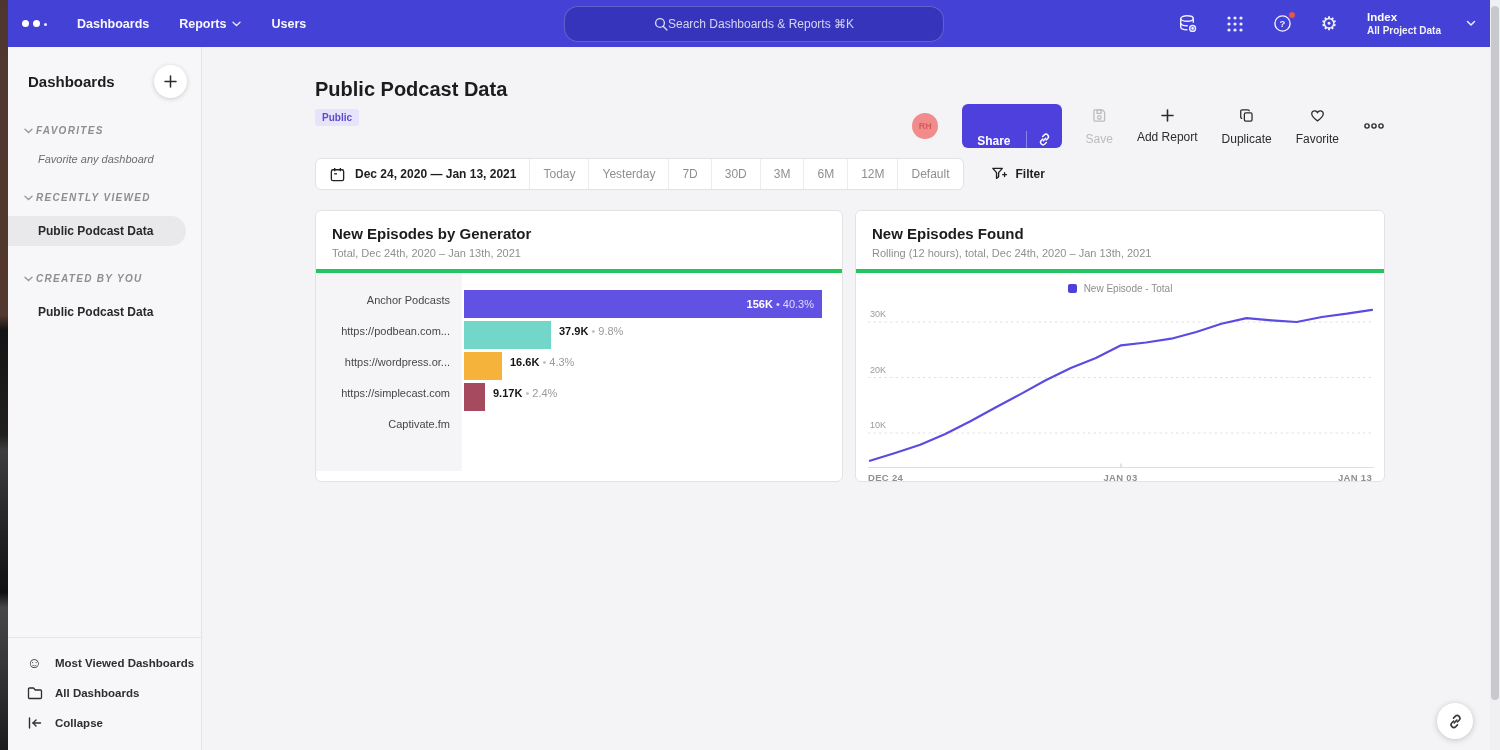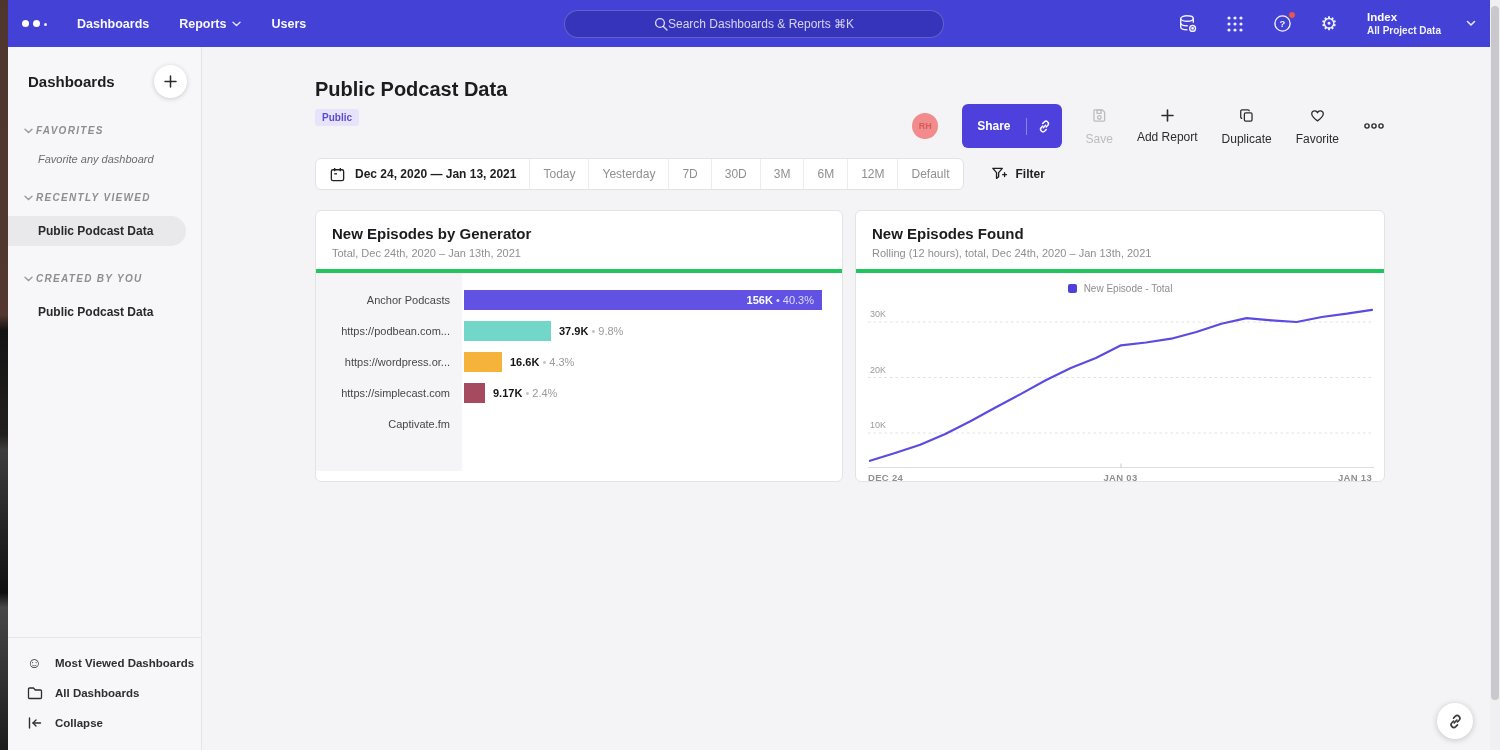--- a/index.html
+++ b/index.html
@@ -16,21 +16,21 @@
 
   
   .navbar{position:absolute;left:8px;top:0;right:0;height:47px;background:var(--navbar);
     display:flex;align-items:center;z-index:10;}
   .logo{display:flex;align-items:center;gap:4px;margin-left:14px;}
   .logo i{display:block;border-radius:50%;background:#fff;}
   .logo .d1,.logo .d2{width:7px;height:7px;}
   .logo .d3{width:3px;height:3px;opacity:.9;margin-top:2px;}
   .nav-menu{display:flex;gap:30px;margin-left:30px;}
   .nav-item{display:flex;align-items:center;gap:6px;font-size:12.5px;font-weight:600;color:rgba(255,255,255,.96);cursor:default;}
-  .nav-search{position:absolute;left:50%;transform:translateX(-50%);width:380px;height:28px;border-radius:14px;
+  .nav-search{position:absolute;left:50%;transform:translateX(-50%);width:380px;height:36px;border-radius:14px;
     background:rgba(10,8,90,.22);border:1px solid rgba(255,255,255,.22);display:flex;align-items:center;justify-content:center;gap:0;
     color:rgba(255,255,255,.78);font-size:12px;}
   .nav-right{margin-left:auto;display:flex;align-items:center;gap:25px;padding-right:24px;}
   .nav-ic{position:relative;width:22px;height:22px;display:flex;align-items:center;justify-content:center;}
   .nav-ic .badge-dot{position:absolute;top:-2px;right:-3px;width:8px;height:8px;border-radius:50%;
     background:var(--notif);border:1.5px solid var(--navbar);}
   .gear-glyph{font-size:19px;color:rgba(255,255,255,.93);line-height:1;}
   .project{text-align:left;margin-left:2px;}
   .p-name{font-size:11.5px;font-weight:700;color:#fff;}
   .p-scope{font-size:10px;font-weight:700;color:rgba(255,255,255,.93);margin-top:2px;}
@@ -54,21 +54,21 @@
 
   
   .main{position:absolute;left:202px;top:47px;right:0;bottom:0;padding:31px 115px 0 113px;}
   .header-row{display:flex;justify-content:space-between;align-items:flex-start;}
   .page-title{font-size:20px;font-weight:800;color:#1c1c1e;}
   .badge{display:inline-block;margin-top:8px;font-size:10px;font-weight:700;color:var(--badge-text);
     background:var(--badge-bg);padding:3px 7px;border-radius:3px;}
   .actions{display:flex;align-items:center;gap:24px;margin-top:26px;}
   .avatar{width:26px;height:26px;border-radius:50%;background:var(--avatar-bg);color:var(--avatar-text);
     font-size:9px;font-weight:800;display:flex;align-items:center;justify-content:center;}
-  .share-btn{display:flex;align-items:center;height:44px;border-radius:6px;background:var(--accent);overflow:hidden;}
+  .share-btn{display:flex;align-items:flex-end;height:44px;border-radius:6px;background:var(--accent);overflow:hidden;}
   .share-txt{display:flex;align-items:center;padding:0 15px;color:#fff;font-size:12px;font-weight:700;}
   .share-link{display:flex;align-items:center;padding:0 9px;border-left:1px solid rgba(255,255,255,.35);}
   .act{display:flex;align-items:center;gap:8px;font-size:12px;font-weight:400;color:#2c2c2e;cursor:default;flex-direction:column;}
   .act.disabled{color:#bcbcbe;}
   .more-dots{display:flex;gap:3px;}
 
   
   .toolbar{display:flex;align-items:center;margin-top:10px;}
   .range-bar{display:inline-flex;align-items:stretch;height:32px;background:#fff;border:1px solid #e2e2e4;border-radius:6px;}
   .range-date{display:flex;align-items:center;gap:9px;padding:0 13px;font-size:12px;font-weight:700;color:#1e1e20;}
@@ -84,21 +84,21 @@
   .card-title{font-size:15px;font-weight:700;color:#1c1c1e;}
   .card-sub{font-size:11px;color:#8f8f92;margin-top:5px;}
 
   
   .bar-body{position:relative;height:210px;}
   .label-panel{position:absolute;left:0;top:0;width:146px;height:198px;background:#f5f4f6;}
   .bar-rows{position:relative;padding-top:12px;}
   .bar-row{display:flex;align-items:center;height:30.8px;}
   .bar-label{width:146px;padding-right:12px;text-align:right;font-size:11px;color:#47474a;z-index:1;white-space:nowrap;overflow:hidden;}
   .bar-track{position:relative;flex:1;height:20px;margin-left:2px;}
-  .bar-fill{position:absolute;left:0;top:0;height:20px;display:flex;align-items:center;justify-content:flex-end;}
+  .bar-fill{position:absolute;left:0;top:0;height:28px;display:flex;align-items:center;justify-content:flex-end;}
   .v-in{padding-right:8px;font-size:11px;white-space:nowrap;}
   .v-in b{color:#fff;font-weight:700;}
   .v-in i,.v-in em{color:rgba(255,255,255,.78);font-style:normal;}
   .v-out{position:absolute;top:50%;transform:translateY(-50%);font-size:11px;white-space:nowrap;}
   .v-out b{color:#141416;font-weight:700;}
   .v-out i{color:#c3c3c6;font-style:normal;}
   .v-out em{color:#9a9a9e;font-style:normal;}
 
   
   .legend-row{display:flex;align-items:center;justify-content:center;gap:7px;margin-top:10px;}

